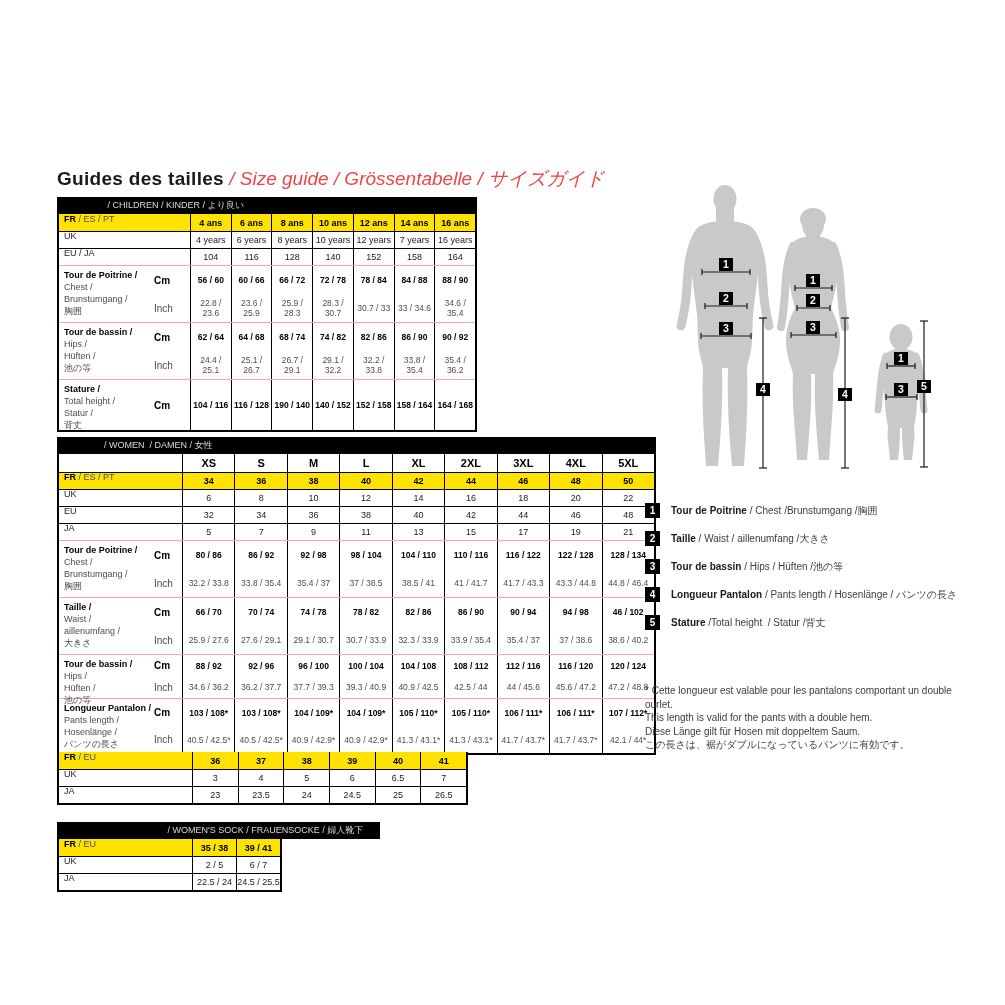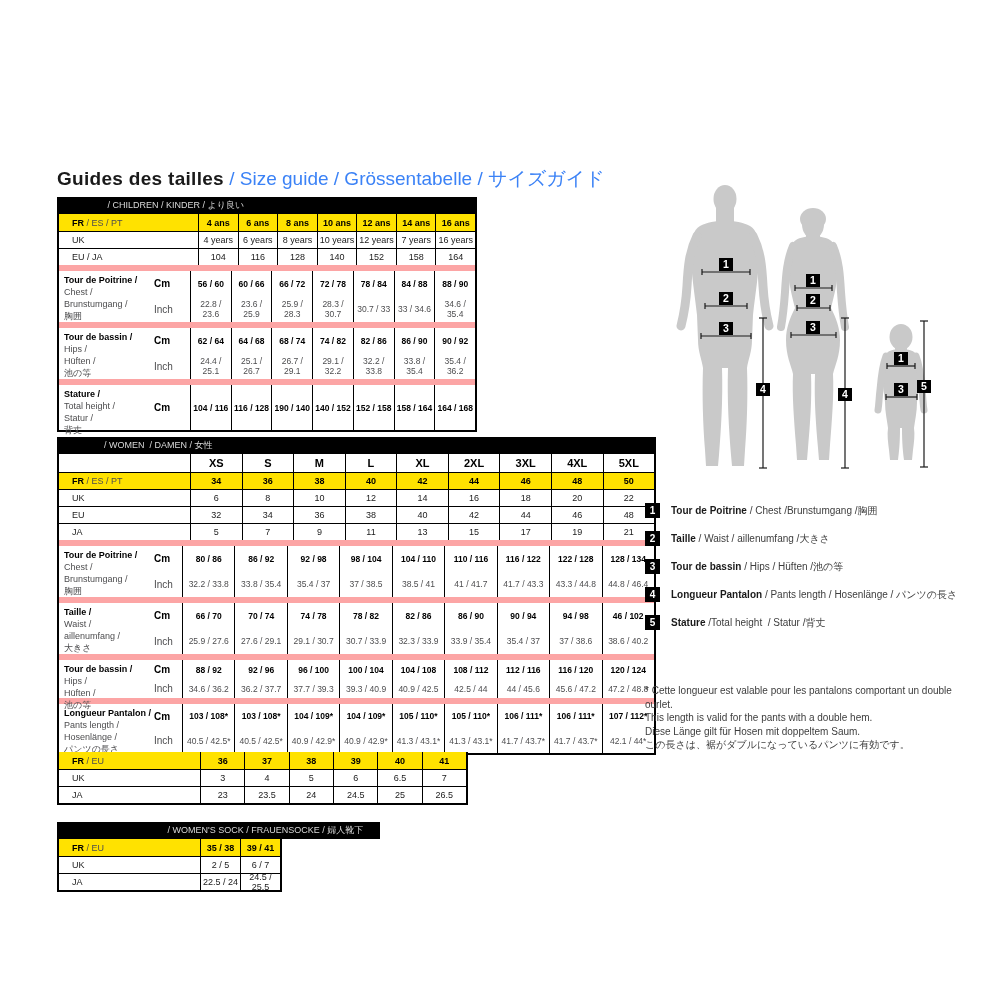--- a/index.html
+++ b/index.html
@@ -2,41 +2,41 @@
 <html><head>
 <meta charset="utf-8">
 <style>
   html,body{margin:0;padding:0;background:#fff;}
   .canvas{position:relative;width:1005px;height:1005px;background:#ffffff;
           font-family:"Liberation Sans",sans-serif;color:#1a1a1a;overflow:hidden;}
   *{box-sizing:border-box;}
 
   .title{position:absolute;left:57px;top:166px;font-size:19px;white-space:nowrap;}
   .title .tb{font-weight:bold;letter-spacing:.3px;}
-  .title .tr{font-weight:normal;color:#3b82f6;}
+  .title .tr{font-weight:normal;color:#ef4444;font-style:italic;}
 
   .table{position:absolute;}
   #t0{left:57px;top:197px;width:420px;}
   #t1{left:57px;top:437px;width:599px;}
   #t2{left:57px;top:752px;width:411px;}
   #t3{left:57px;top:822px;width:323px;}
   #t3 .grid{width:225px;}
 
   .tbar{height:17px;background:#000;color:#fff;font-size:9px;display:flex;align-items:center;
         padding:0 6px;white-space:pre;}
   .tbar .bold{font-weight:bold;}
   .tbar .bar-rest{color:#d9d9d9;}
 
   .grid{border:2px solid #000;border-top:0;background:#fff;}
   .row{display:flex;border-top:1px solid #000;}
   .row:first-child{border-top:0;}
-  .row.measure{border-top:6px solid #fca5a5;}
+  .row.measure{border-top:1px solid #fca5a5;}
   .row.yellow{background:#ffe200;}
 
-  .lab{padding:0 5px;display:flex;align-items:center;font-size:9px;white-space:pre;margin-left:8px;}
+  .lab{padding:7px 5px;display:flex;align-items:flex-end;font-size:9px;white-space:pre;}
   .c{flex:1;border-left:1px solid #000;display:flex;align-items:center;justify-content:center;
      font-size:9px;text-align:center;}
   .c.sz{font-size:11px;}
   .bold{font-weight:bold;color:#000;}
   .grey{color:#4d4d4f;font-weight:normal;}
 
   .labm{padding:3px 0 2px 5px;font-size:9px;line-height:12px;}
   .labm div{white-space:nowrap;}
   .unitcol{display:flex;flex-direction:column;}
   .u{flex:1;display:flex;align-items:center;font-size:10px;padding-left:2px;}

